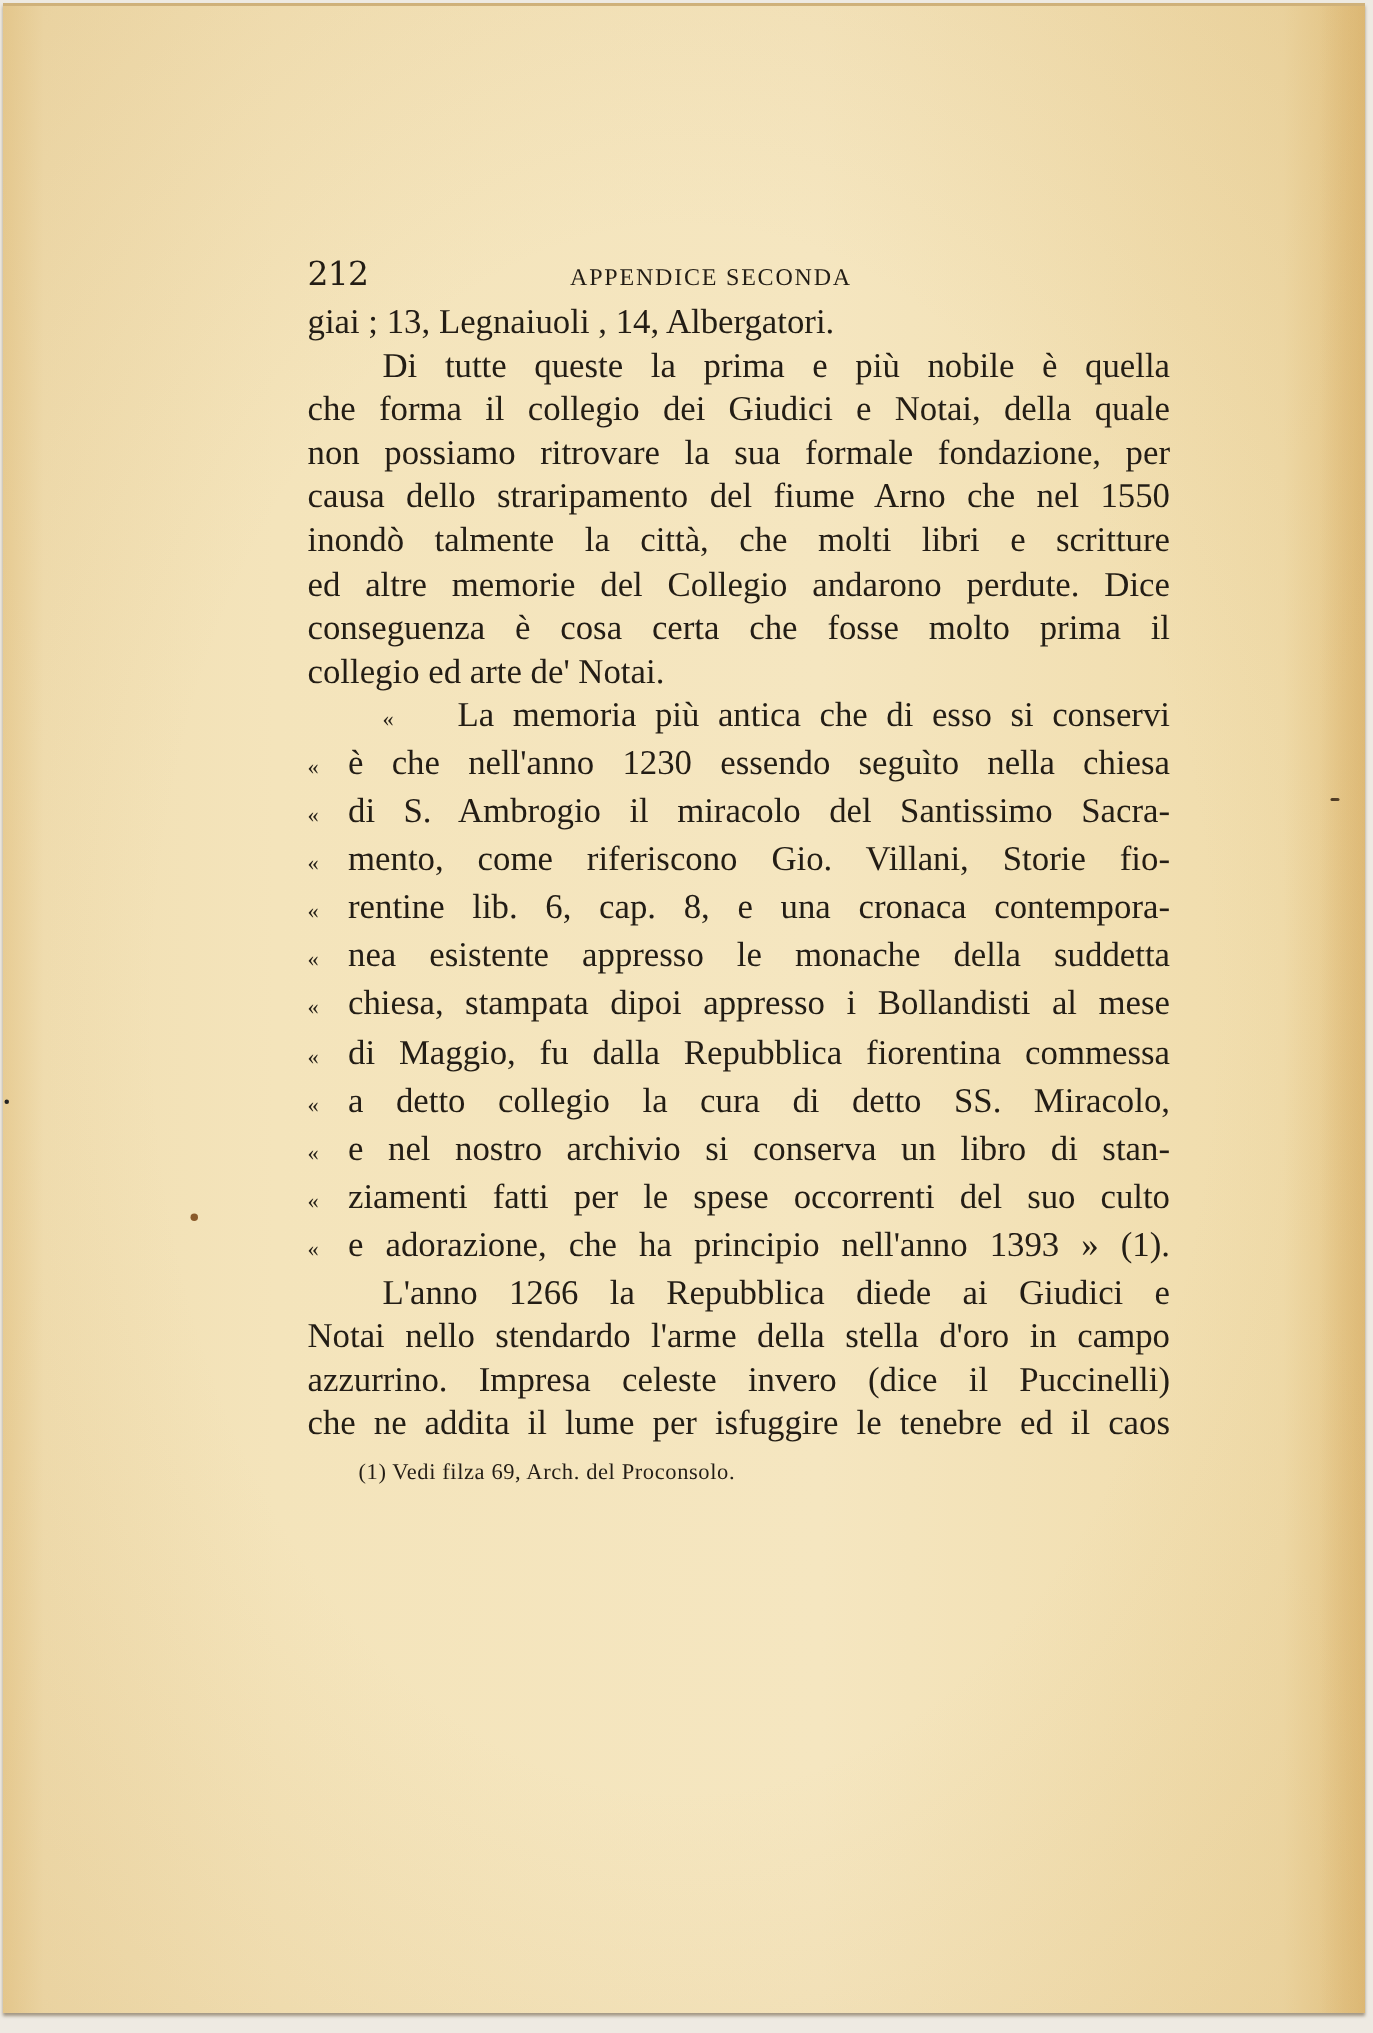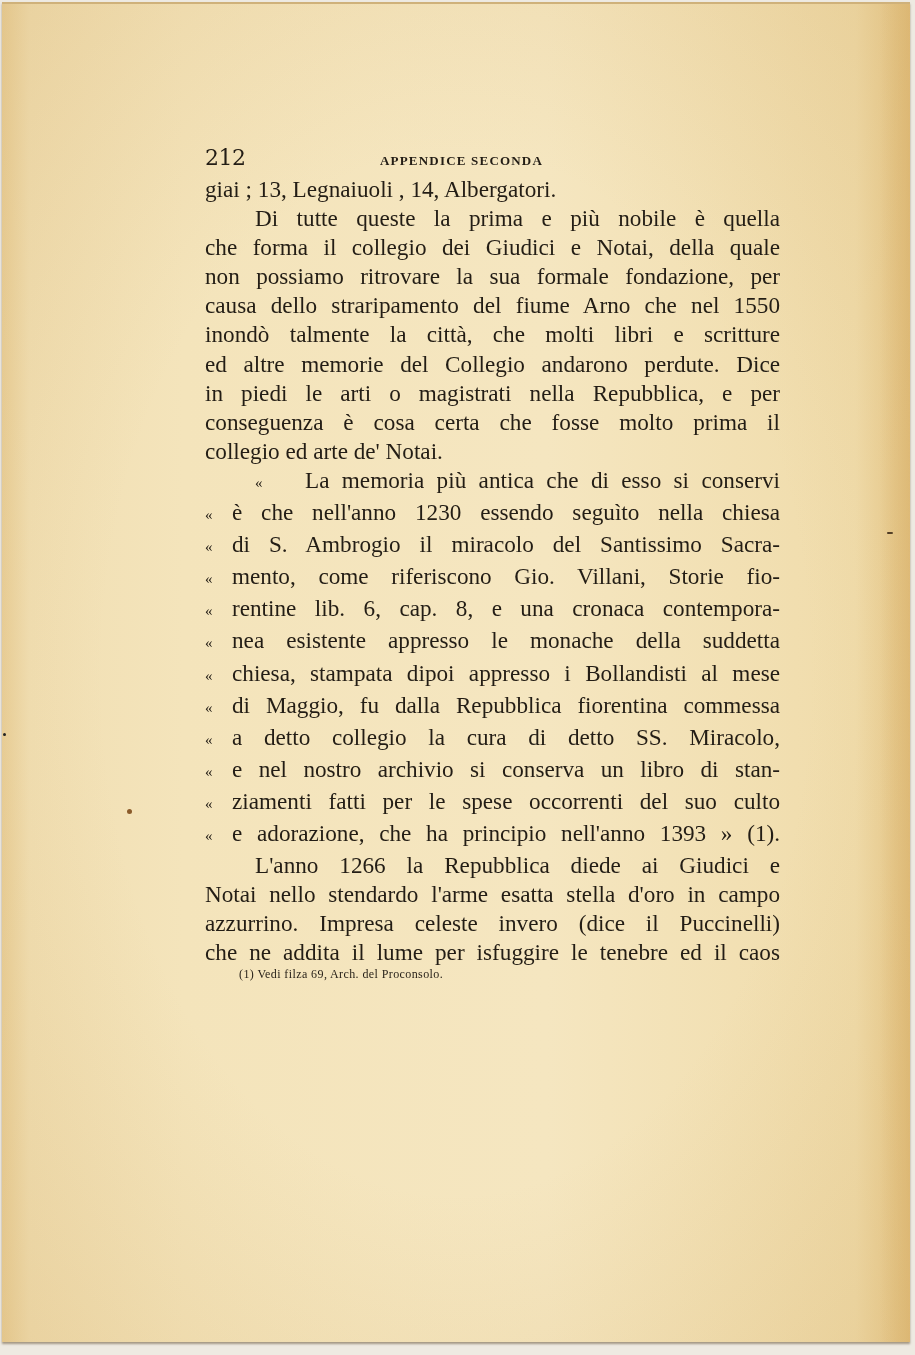--- a/index.html
+++ b/index.html
@@ -13,45 +13,45 @@
       radial-gradient(ellipse at 50% 50%, rgba(247,232,196,0) 55%, rgba(210,170,100,0.25) 100%),
       linear-gradient(90deg, #e9cf98 0%, #f1dfb3 3%, #f4e4bb 20%, #f5e6c0 60%, #f0dcab 94%, #e5c585 100%);
     box-shadow: 0 2px 2px rgba(90,70,40,0.5);
     border-top: 2px solid #cfb17a;
   }
   .page::after {
     content: ""; position: absolute; right: 0; top: 0; bottom: 0; width: 30px;
     background: linear-gradient(90deg, rgba(220,185,120,0) 0%, rgba(215,175,105,0.45) 100%);
   }
   .content {
-    position: absolute; left: 205px; top: 145px; width: 575px;
+    position: absolute; left: 205px; top: 171px; width: 575px;
     font-family: "DejaVu Serif", "Liberation Serif", serif;
     color: #231d15;
   }
   .header {
     display: flex; align-items: baseline; height: 30px;
   }
   .page-number { font-size: 22px; width: 175px; letter-spacing: -0.5px; }
-  .running-head { font-size: 13px; letter-spacing: 1.2px; font-family: "Liberation Serif", serif; font-weight: bold; }
+  .running-head { font-size: 16px; letter-spacing: 1.2px; font-family: "Liberation Serif", serif; }
   .body-text {
     font-family: "Liberation Serif", "DejaVu Serif", serif;
     font-size: 23.2px; line-height: 29.1px; text-align: justify;
   }
   .line { display: block; white-space: nowrap; text-align-last: justify; text-align: justify; }
   .line.last { text-align-last: left; }
   .indent { padding-left: 50px; }
   .qline { display: flex; white-space: nowrap; }
   .q-mark { width: 27px; font-size: 15px; flex: none; padding-top: 3px; }
   .q-text { flex: 1; text-align: justify; text-align-last: justify; }
   .qline.open .q-text { padding-left: 23px; }
   .qline.open .q-mark { padding-left: 50px; width: 27px; }
   .qline.open { margin-left: 0; }
   .qline.lastq .q-text { text-align-last: justify; }
   .footnote {
-    font-family: "Liberation Serif", serif; font-size: 12px;
+    margin-top: 10px; font-family: "Liberation Serif", serif; font-size: 15px;
     padding-left: 34px; letter-spacing: 0.4px;
   }
   .fleck { position: absolute; background: #8a5a2a; border-radius: 50%; }
 </style>
 </head>
 <body>
 
 <div class="page">
   <span class="fleck" style="left:125px;top:805px;width:5px;height:5px;"></span>
   <span class="fleck" style="left:1px;top:729px;width:3px;height:3px;background:#222;"></span>
@@ -70,21 +70,20 @@
       <span class="line last">giai ; 13, Legnaiuoli , 14, Albergatori.</span>
     </div>
 
     <div>
       <span class="line indent">Di tutte queste la prima e più nobile è quella</span>
       <span class="line">che forma il collegio dei Giudici e Notai, della quale</span>
       <span class="line">non possiamo ritrovare la sua formale fondazione, per</span>
       <span class="line">causa dello straripamento del fiume Arno che nel 1550</span>
       <span class="line">inondò talmente la città, che molti libri e scritture</span>
       <span class="line">ed altre memorie del Collegio andarono perdute. Dice</span>
-      <span class="line">in piedi le arti o magistrati nella Repubblica, e per</span>
       <span class="line">conseguenza è cosa certa che fosse molto prima il</span>
       <span class="line last">collegio ed arte de' Notai.</span>
     </div>
 
 
     <div>
       <div class="qline open">
         <span class="q-mark">«</span>
         <span class="q-text">La memoria più antica che di esso si conservi</span>
       </div>
@@ -129,20 +128,20 @@
         <span class="q-text">ziamenti fatti per le spese occorrenti del suo culto</span>
       </div>
       <div class="qline lastq">
         <span class="q-mark">«</span>
         <span class="q-text">e adorazione, che ha principio nell'anno 1393 » (1).</span>
       </div>
     </div>
 
     <div>
       <span class="line indent">L'anno 1266 la Repubblica diede ai Giudici e</span>
-      <span class="line">Notai nello stendardo l'arme esatta stella d'oro in campo</span>
+      <span class="line">Notai nello stendardo l'arme della stella d'oro in campo</span>
       <span class="line">azzurrino. Impresa celeste invero (dice il Puccinelli)</span>
       <span class="line">che ne addita il lume per isfuggire le tenebre ed il caos</span>
     </div>
   </div>
 
   <div class="footnote">(1) Vedi filza 69, Arch. del Proconsolo.</div>
 </div>
 
 </body></html>

